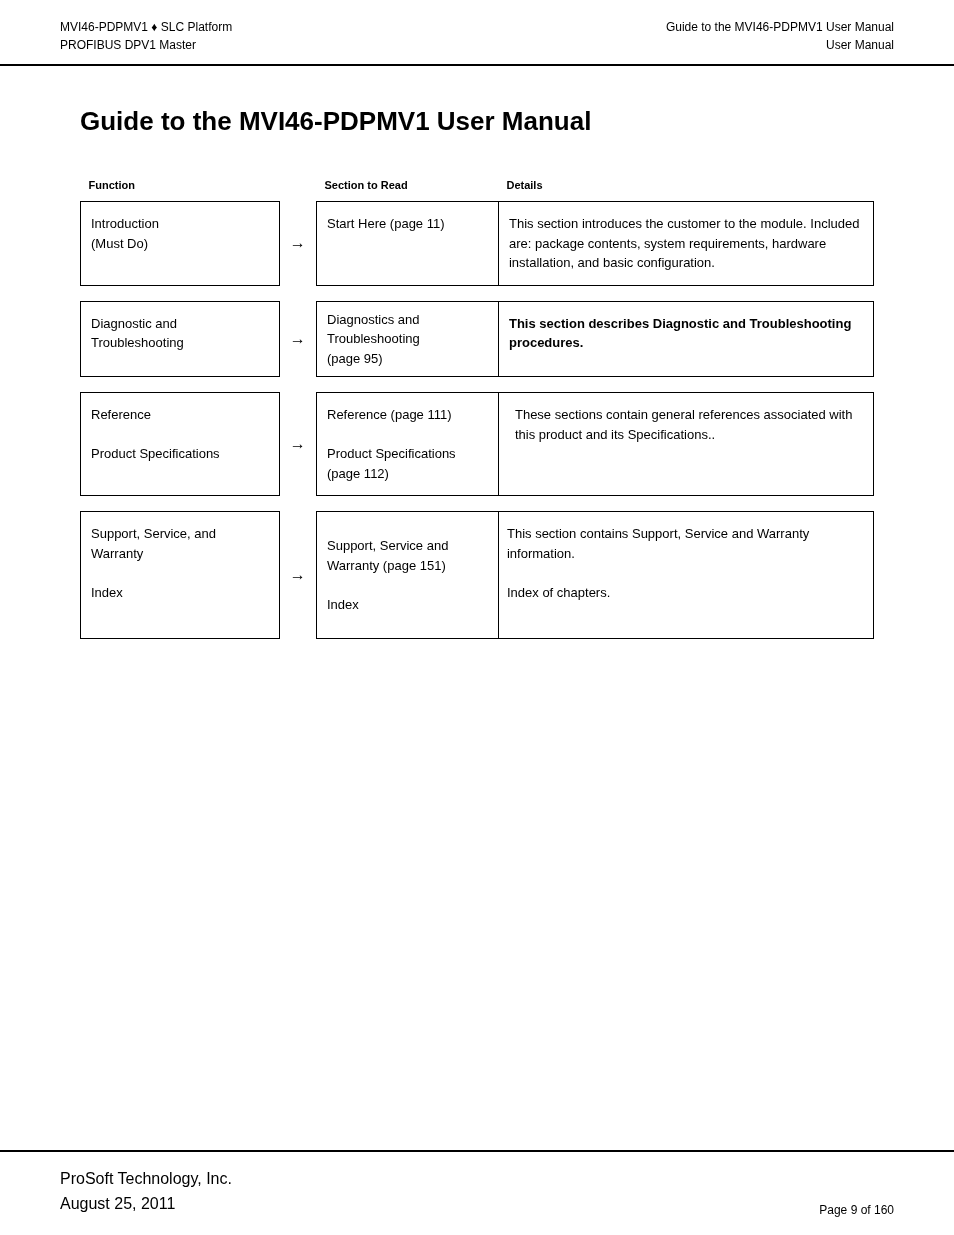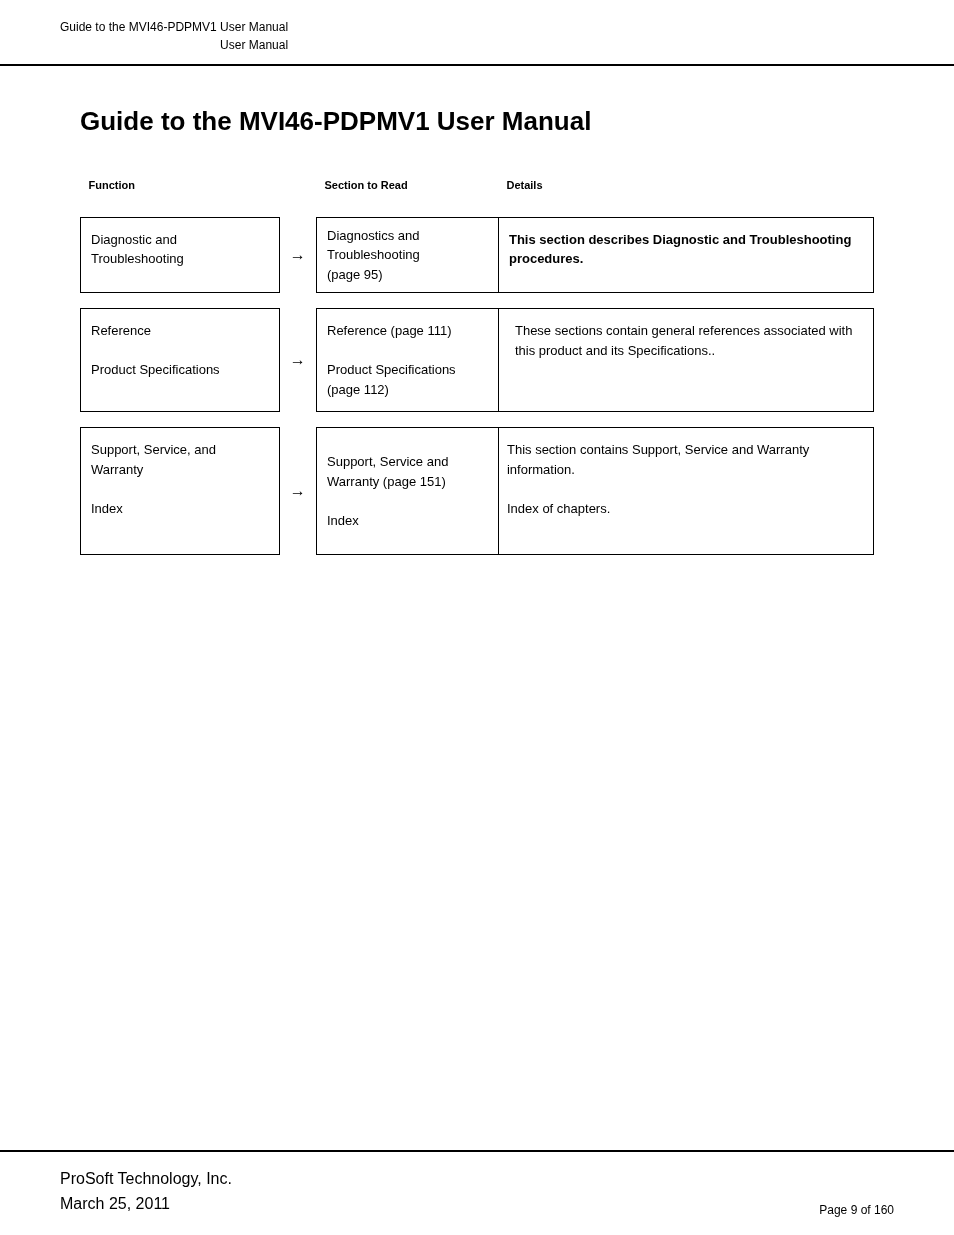--- a/index.html
+++ b/index.html
@@ -137,20 +137,24 @@
     .footer-right {
       font-size: 12px;
     }
   </style>
 </head>
 <body>
 
 <div class="page-wrapper">
 
   <div class="header">
+    <div class="header-left">
+      <div>MVI46-PDPMV1 ♦ SLC Platform</div>
+      <div>PROFIBUS DPV1 Master</div>
+    </div>
     <div class="header-right">
       <div>Guide to the MVI46-PDPMV1 User Manual</div>
       <div>User Manual</div>
     </div>
   </div>
 
   <div class="content">
 
     <h1 class="page-title">Guide to the MVI46-PDPMV1 User Manual</h1>
 
@@ -163,20 +167,26 @@
       </colgroup>
       <thead>
         <tr>
           <th class="th-function">Function</th>
           <th class="th-arrow"></th>
           <th class="th-section">Section to Read</th>
           <th class="th-details">Details</th>
         </tr>
       </thead>
       <tbody id="table-body">
+      <tr>
+            <td class="row-function" style="border: 1px solid rgb(0, 0, 0); padding: 12px 10px; vertical-align: top;">Introduction<br>(Must Do)</td>
+            <td class="row-arrow" style="text-align: center; vertical-align: middle; padding: 0px 8px; border: none; font-size: 16px;">→</td>
+            <td class="row-section" style="border: 1px solid rgb(0, 0, 0); padding: 12px 10px; vertical-align: top;">Start Here (page 11)</td>
+            <td class="row-details" style="border: 1px solid rgb(0, 0, 0); padding: 12px 10px; vertical-align: top;">This section introduces the customer to the module. Included are: package contents, system requirements, hardware installation, and basic configuration.</td>
+          </tr>
           <tr>
             <td colspan="4" style="height: 16px; border: none; padding: 0px;"></td>
           </tr>
           <tr>
             <td class="row-function" style="border: 1px solid rgb(0, 0, 0); padding: 12px 10px; vertical-align: top;">Diagnostic and<br>Troubleshooting</td>
             <td class="row-arrow" style="text-align: center; vertical-align: middle; padding: 0px 8px; border: none; font-size: 16px;">→</td>
             <td class="row-section" style="border: 1px solid rgb(0, 0, 0); padding: 8px 10px; vertical-align: top;">Diagnostics and Troubleshooting<br>(page 95)</td>
             <td class="row-details" style="border: 1px solid rgb(0, 0, 0); padding: 12px 10px; vertical-align: top; font-weight: bold;">This section describes Diagnostic and Troubleshooting procedures.</td>
           </tr>
           <tr>
@@ -198,18 +208,18 @@
             <td class="row-details" style="border: 1px solid rgb(0, 0, 0); padding: 12px 8px; vertical-align: top;">This section contains Support, Service and Warranty information.<br><br>Index of chapters.</td>
           </tr>
         </tbody>
     </table>
 
   </div>
 
   <div class="footer">
     <div class="footer-left">
       <div>ProSoft Technology, Inc.</div>
-      <div>March 25, 2011</div>
+      <div>August 25, 2011</div>
     </div>
     <div class="footer-right">Page 9 of 160</div>
   </div>
 
 </div>
 
 </body></html>

